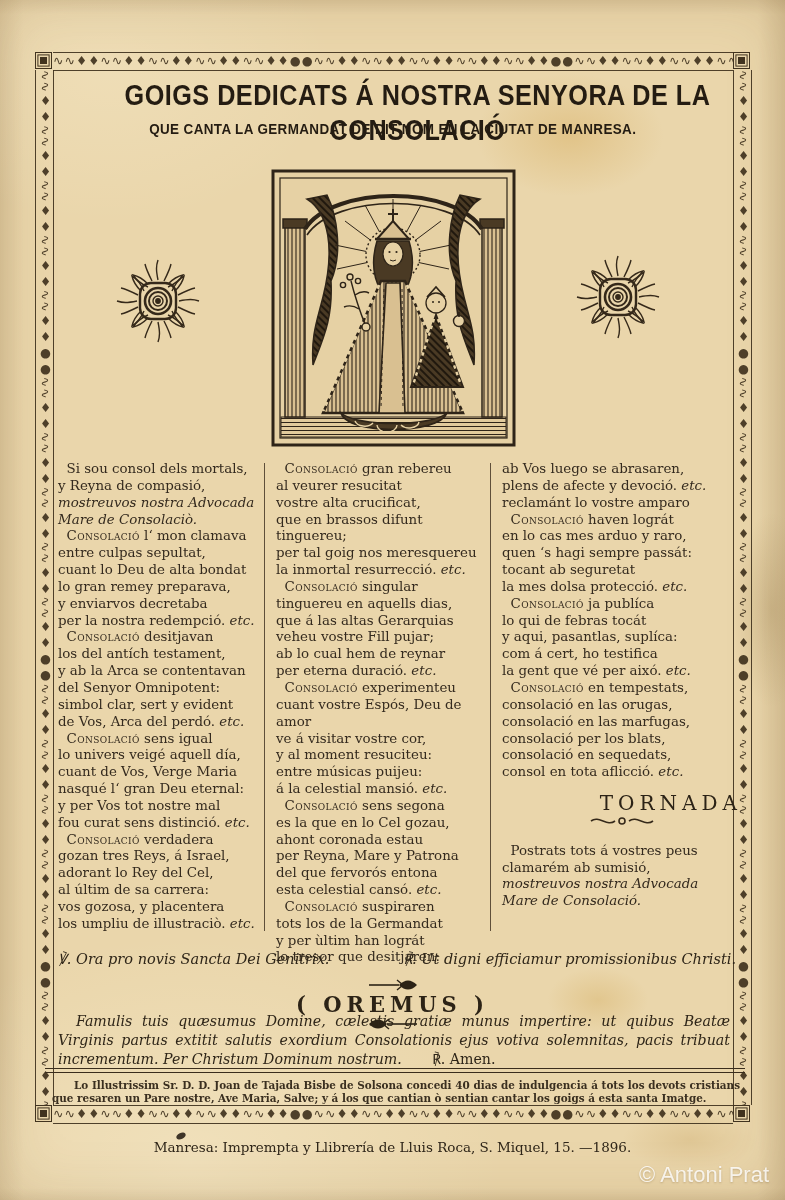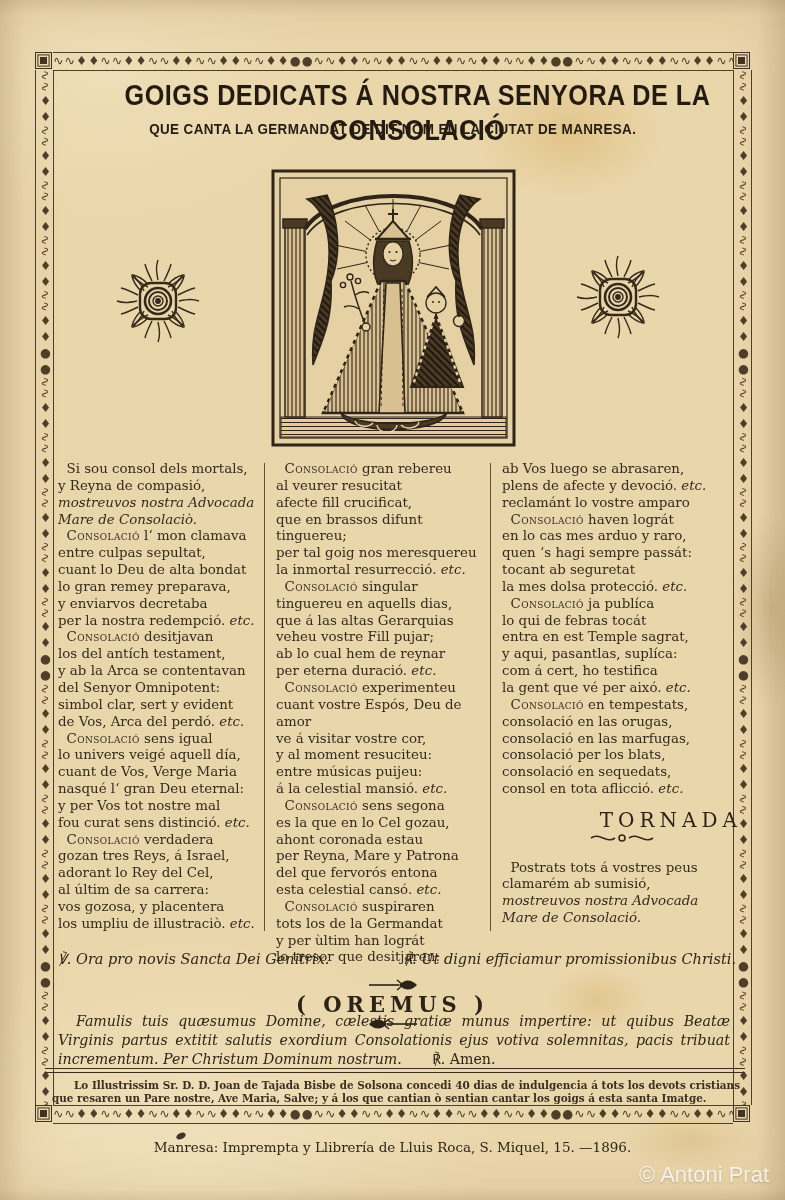--- a/index.html
+++ b/index.html
@@ -253,21 +253,21 @@
       <div class="vline">gozan tres Reys, á Israel,</div>
       <div class="vline">adorant lo Rey del Cel,</div>
       <div class="vline">al últim de sa carrera:</div>
       <div class="vline">vos gozosa, y placentera</div>
       <div class="vline">los umpliu de illustraciò. <em>etc.</em></div>
     </div>
   <div class="abs colsep" style="left:264px;top:463px;height:468px"></div>
   <div id="vcol2" class="abs vcol" style="left:276px;top:461px;width:208px">
       <div class="vline">  <span class="sc">Consolació</span> gran rebereu</div>
       <div class="vline">al veurer resucitat</div>
-      <div class="vline">afecte fill crucificat,</div>
+      <div class="vline">vostre alta crucificat,</div>
       <div class="vline">que en brassos difunt tinguereu;</div>
       <div class="vline">per tal goig nos meresquereu</div>
       <div class="vline">la inmortal resurrecció. <em>etc.</em></div>
       <div class="vline">  <span class="sc">Consolació</span> singular</div>
       <div class="vline">tinguereu en aquells dias,</div>
       <div class="vline">que á las altas Gerarquias</div>
       <div class="vline">veheu vostre Fill pujar;</div>
       <div class="vline">ab lo cual hem de reynar</div>
       <div class="vline">per eterna duració. <em>etc.</em></div>
       <div class="vline">  <span class="sc">Consolació</span> experimenteu</div>
@@ -293,21 +293,20 @@
         <div class="vline">ab Vos luego se abrasaren,</div>
         <div class="vline">plens de afecte y devoció. <em>etc.</em></div>
         <div class="vline">reclamánt lo vostre amparo</div>
         <div class="vline">  <span class="sc">Consolació</span> haven lográt</div>
         <div class="vline">en lo cas mes arduo y raro,</div>
         <div class="vline">quen ‘s hagi sempre passát:</div>
         <div class="vline">tocant ab seguretat</div>
         <div class="vline">la mes dolsa protecció. <em>etc.</em></div>
         <div class="vline">  <span class="sc">Consolació</span> ja publíca</div>
         <div class="vline">lo qui de febras tocát</div>
-        <div class="vline">entra en est Temple sagrat,</div>
         <div class="vline">y aqui, pasantlas, suplíca:</div>
         <div class="vline">com á cert, ho testifica</div>
         <div class="vline">la gent que vé per aixó. <em>etc.</em></div>
         <div class="vline">  <span class="sc">Consolació</span> en tempestats,</div>
         <div class="vline">consolació en las orugas,</div>
         <div class="vline">consolació en las marfugas,</div>
         <div class="vline">consolació per los blats,</div>
         <div class="vline">consolació en sequedats,</div>
         <div class="vline">consol en tota aflicció. <em>etc.</em></div>
       </div>

